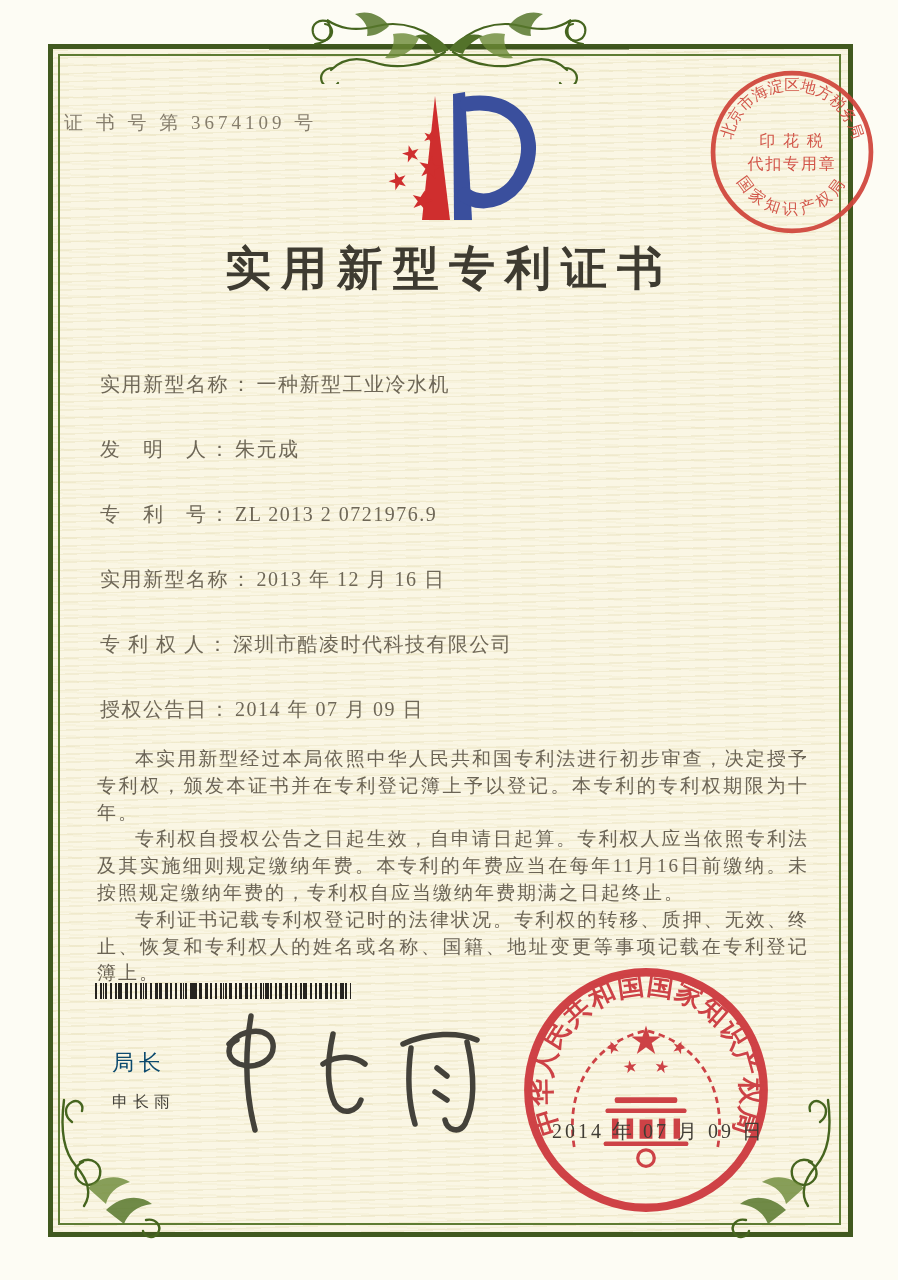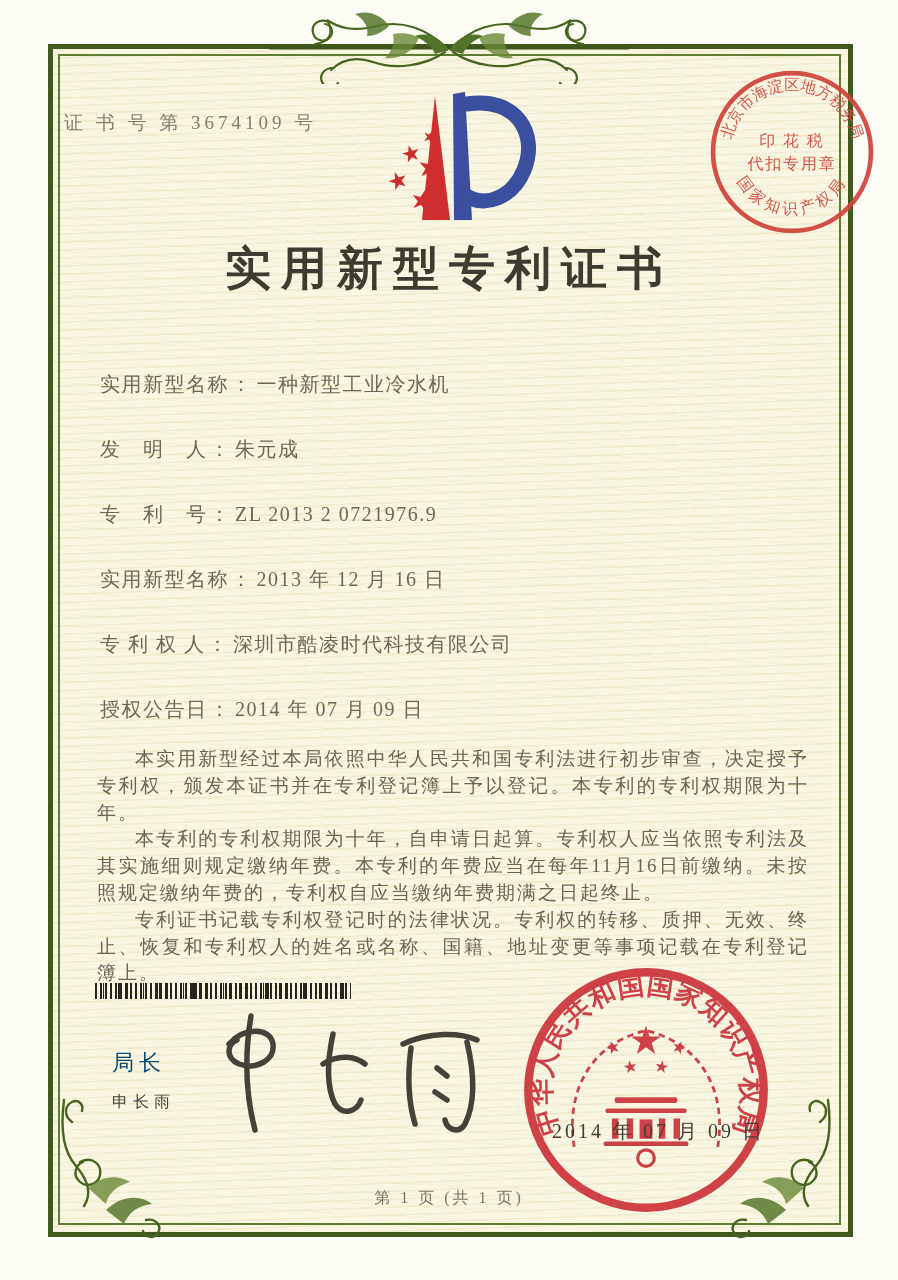--- a/index.html
+++ b/index.html
@@ -171,21 +171,21 @@
     <div class="field-row">
       <span class="field-label">专 利 权 人</span><span class="field-colon">：</span><span>深圳市酷凌时代科技有限公司</span>
     </div>
     <div class="field-row">
       <span class="field-label">授权公告日</span><span class="field-colon">：</span><span>2014 年 07 月 09 日</span>
     </div>
   </div>
 
   <div class="body-text">
     <p>本实用新型经过本局依照中华人民共和国专利法进行初步审查，决定授予专利权，颁发本证书并在专利登记簿上予以登记。本专利的专利权期限为十年。</p>
-    <p>本专利的专利权期限为十年，自申请日起算。专利权人应当依照专利法及其实施细则规定缴纳年费。本专利的年费应当在每年11月16日前缴纳。未按照规定缴纳年费的，专利权自应当缴纳年费期满之日起终止。</p>
+    <p>专利权自授权公告之日起生效，自申请日起算。专利权人应当依照专利法及其实施细则规定缴纳年费。本专利的年费应当在每年11月16日前缴纳。未按照规定缴纳年费的，专利权自应当缴纳年费期满之日起终止。</p>
     <p>专利证书记载专利权登记时的法律状况。专利权的转移、质押、无效、终止、恢复和专利权人的姓名或名称、国籍、地址变更等事项记载在专利登记簿上。</p>
   </div>
 
   <div class="barcode"></div>
 
   <div class="director-title">局长</div>
   <div class="director-name">申长雨</div>
 
   <svg class="signature" viewBox="0 0 280 140">
     <g stroke="#35332d" stroke-width="5.5" fill="none" stroke-linecap="round" opacity="0.92">
@@ -223,15 +223,14 @@
       <rect x="164" y="181" width="7" height="22"></rect>
       <rect x="180" y="181" width="7" height="22"></rect>
       <rect x="104" y="206" width="92" height="5" rx="2"></rect>
       <circle cx="150" cy="224" r="9" fill="none" stroke="#c92f36" stroke-width="3.5"></circle>
       <path d="M72,212 C62,152 90,100 148,86" fill="none" stroke="#c92f36" stroke-width="3" stroke-dasharray="7 5"></path>
       <path d="M228,212 C238,152 210,100 152,86" fill="none" stroke="#c92f36" stroke-width="3" stroke-dasharray="7 5"></path>
     </g>
   </svg>
   <div class="seal-date">2014 年 07 月 09 日</div>
 
-  <div class="footer">第 1 页 (共 1 页)</div>
 
 </div>
 
 </body></html>

